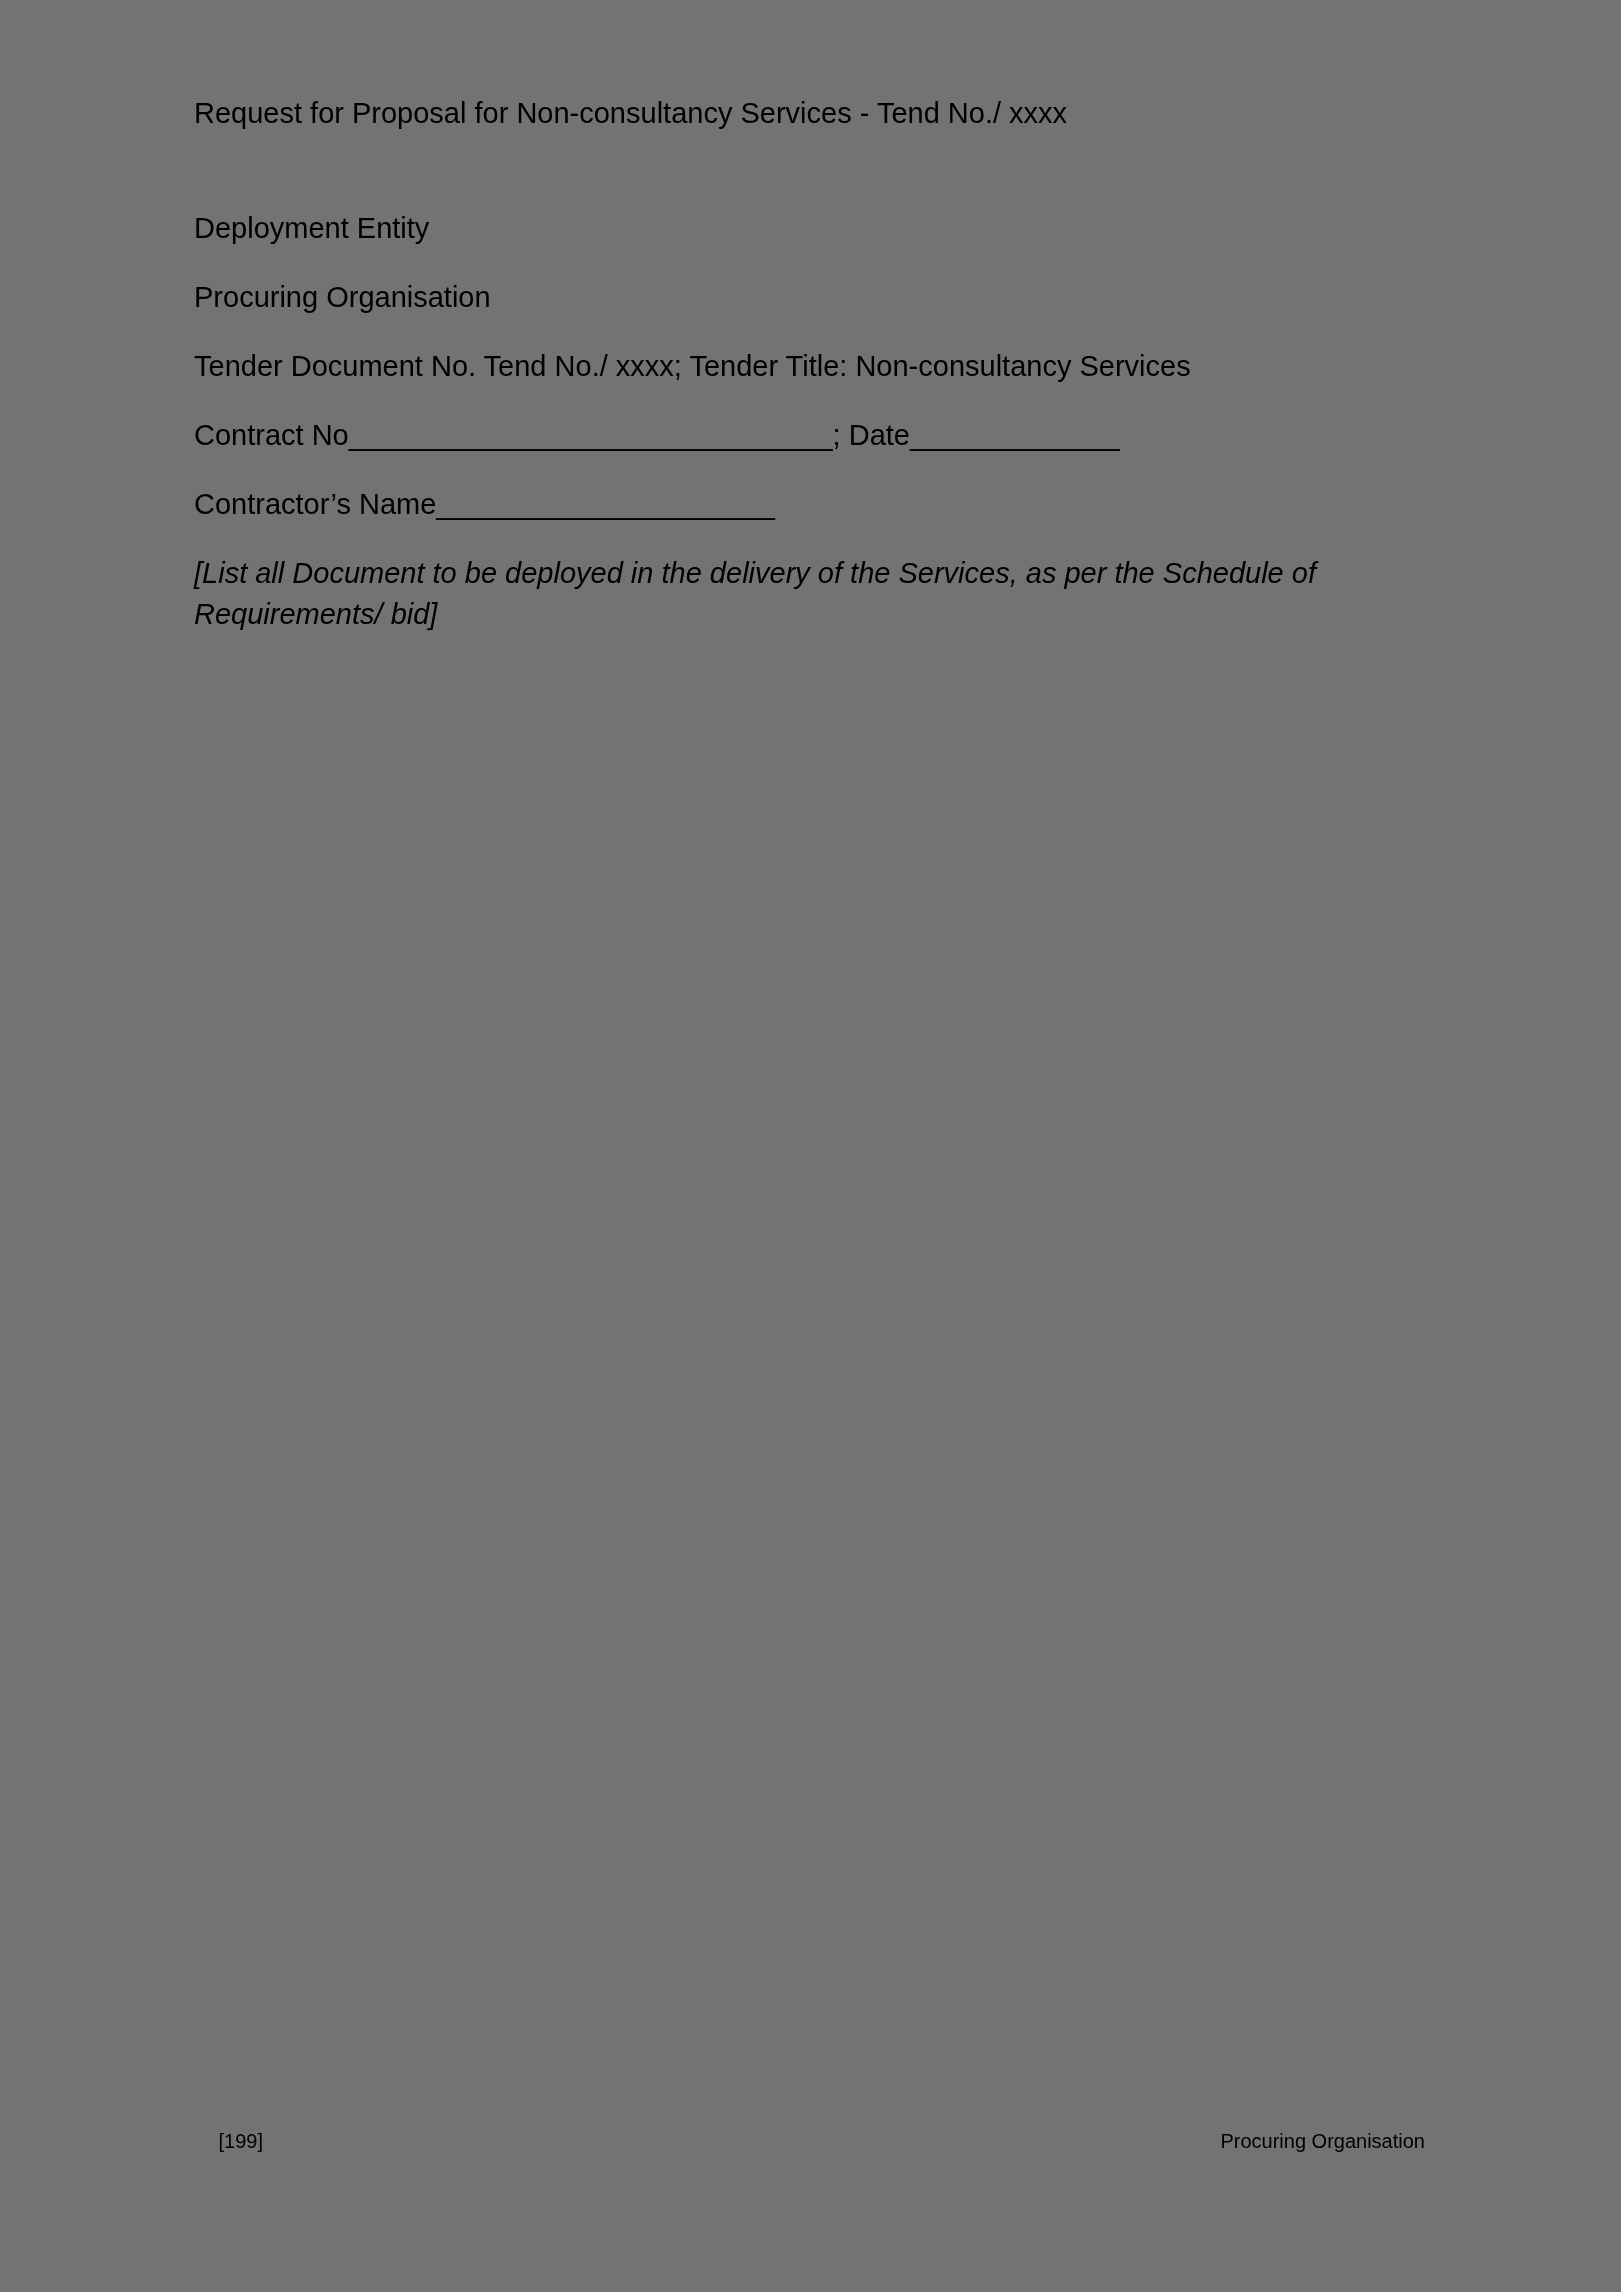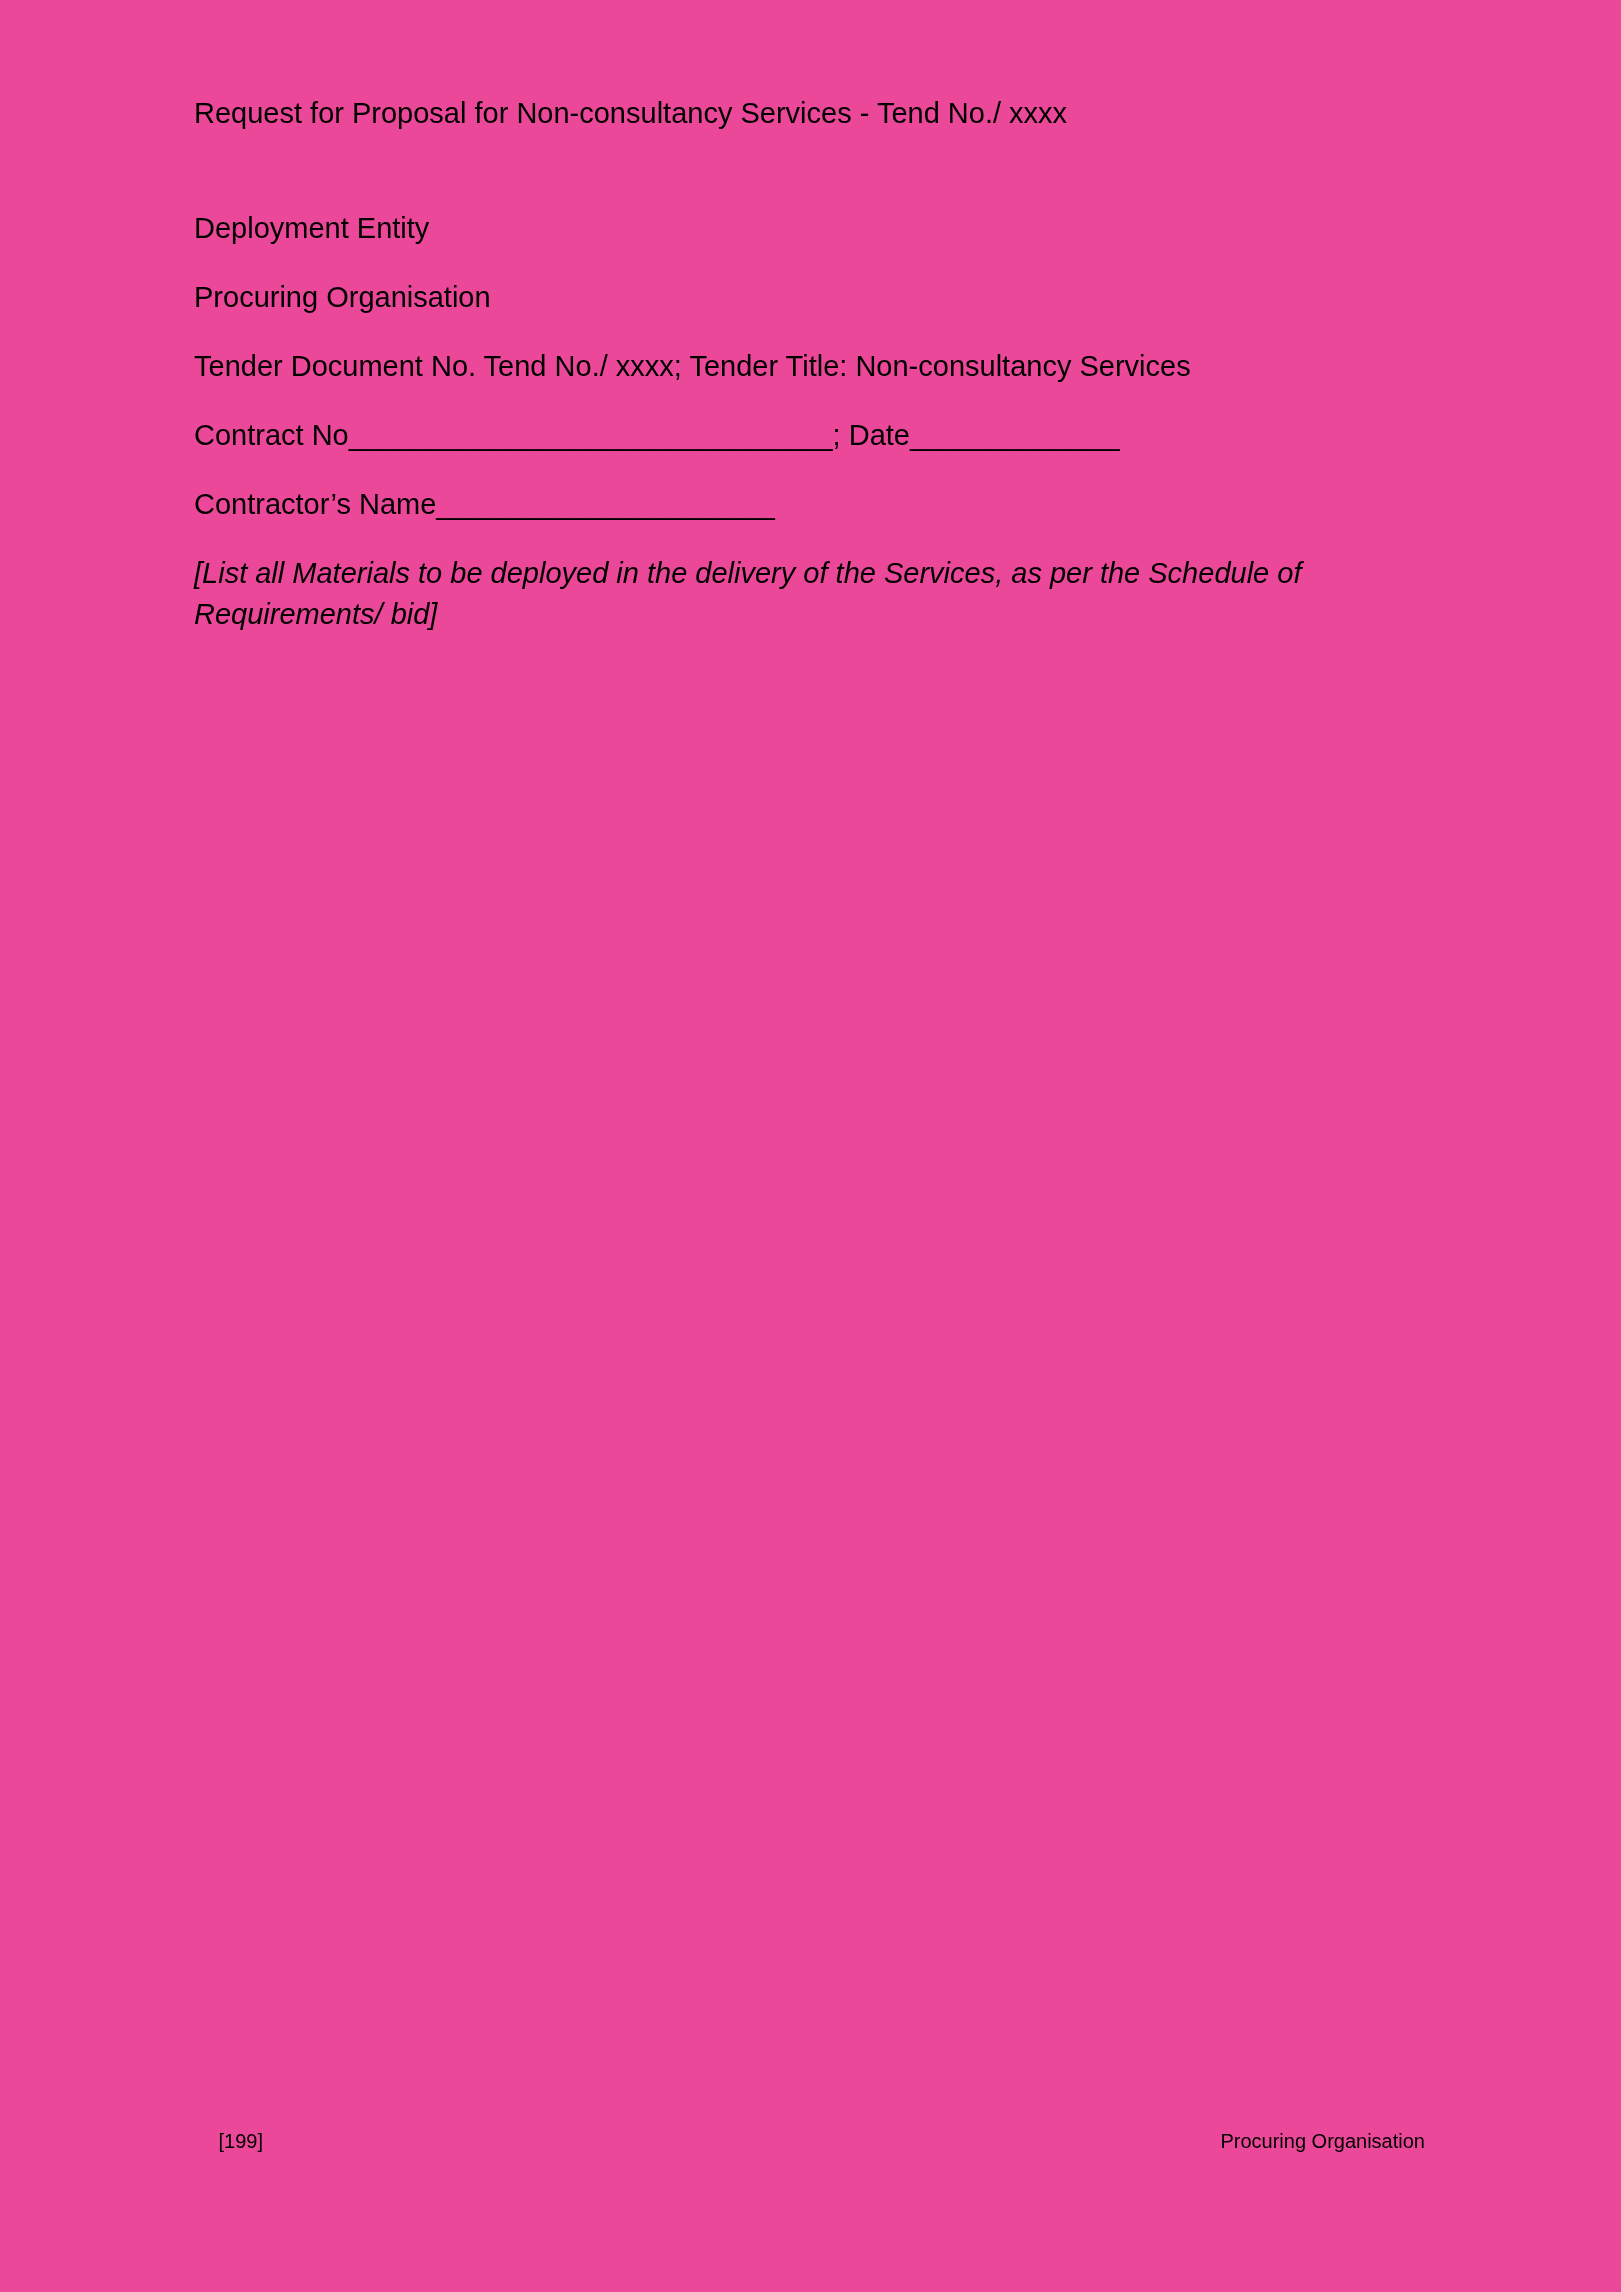--- a/index.html
+++ b/index.html
@@ -4,21 +4,21 @@
 <style>
   html, body {
     margin: 0;
     padding: 0;
     background: #ffffff;
   }
   .page {
     position: relative;
     width: 1621px;
     height: 2293px;
-    background: #ec4899;
+    background: #737373;
     color: #000000;
     font-family: "Liberation Sans", sans-serif;
     overflow: hidden;
   }
   .doc-header {
     position: absolute;
     left: 194px;
     top: 94px;
     width: 1235px;
     font-size: 29px;
@@ -75,21 +75,21 @@
     <p>Procuring Organisation</p>
 
 
     <p>Tender Document No. Tend No./ xxxx; Tender Title: Non-consultancy Services</p>
 
     <p>Contract No______________________________; Date_____________</p>
 
     <p>Contractor’s Name_____________________</p>
 
 
-    <p class="italic">[List all Materials to be deployed in the delivery of the Services, as per the Schedule of Requirements/ bid]</p>
+    <p class="italic">[List all Document to be deployed in the delivery of the Services, as per the Schedule of Requirements/ bid]</p>
   </div>
 
   <div class="doc-footer">
     <span class="page-num">[199]</span>
     <span>Procuring Organisation</span>
   </div>
 
 </div>
 
 

